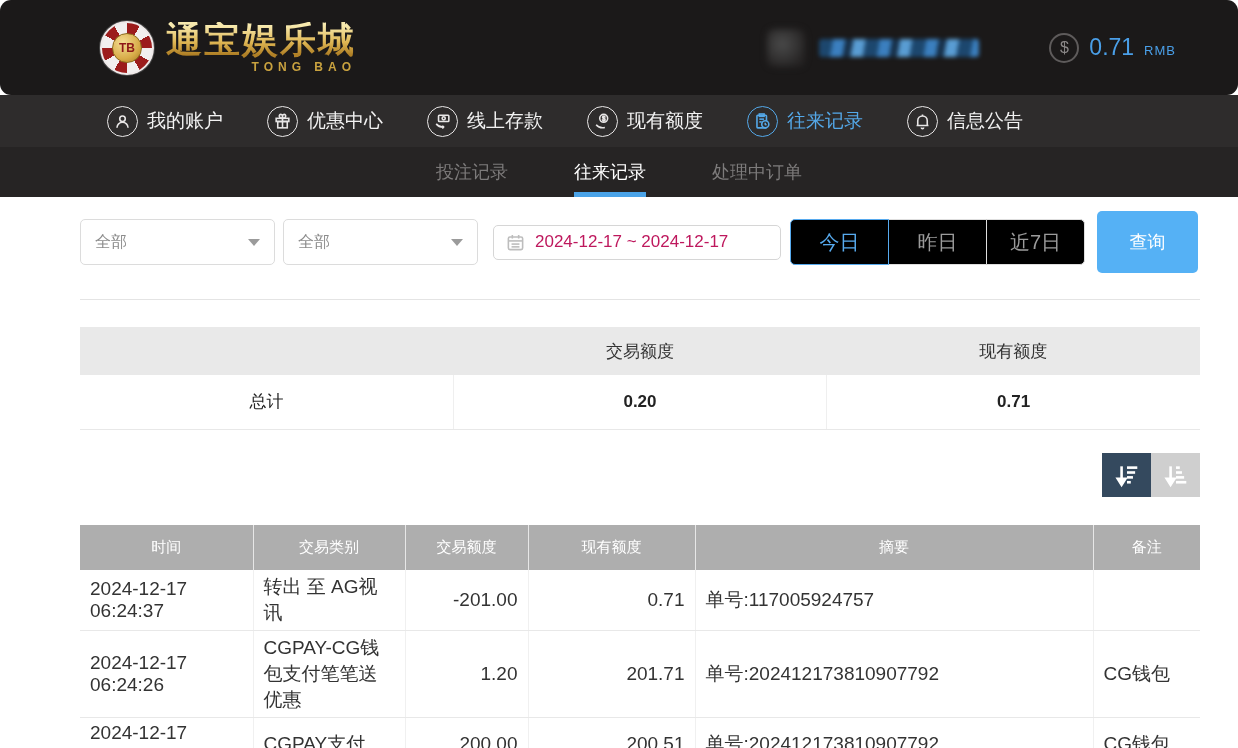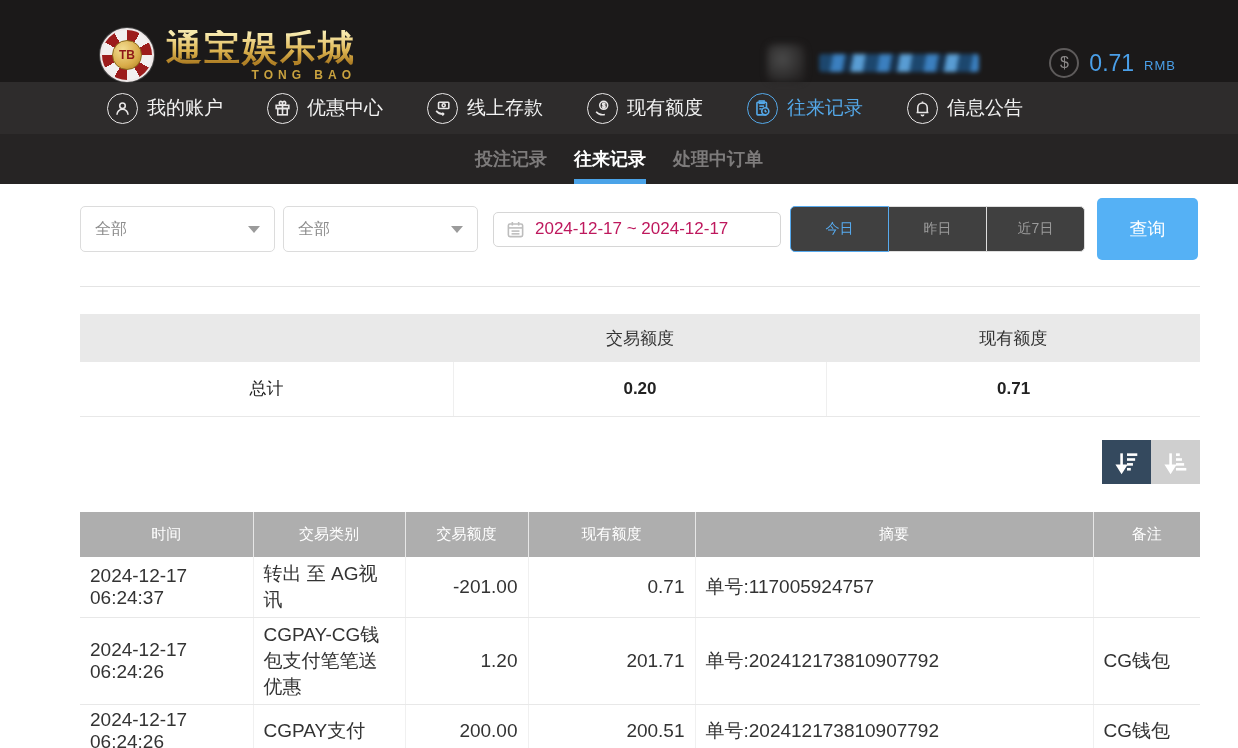--- a/index.html
+++ b/index.html
@@ -1,20 +1,20 @@
 <!DOCTYPE html>
 <html><head>
 <meta charset="utf-8">
 <style>
   * { margin:0; padding:0; box-sizing:border-box; }
   html,body { width:1238px; height:748px; overflow:hidden; background:#fff;
     font-family:"Liberation Sans","DejaVu Sans",sans-serif; }
 
   
-  .top-header { height:82px; background:#1b1919; display:flex; align-items:flex-end; }
+  .top-header { height:95px; background:#1b1919; display:flex; align-items:center;border-radius:11px; }
   .logo-wrap { display:flex; align-items:center; margin-left:100px; gap:12px; }
   .chip { width:54px; height:54px; border-radius:50%;
     background:repeating-conic-gradient(#9c1c1c 0 30deg,#f2efef 30deg 60deg);
     border:2px solid #efe9e9; display:flex; align-items:center; justify-content:center;
     box-shadow:0 0 0 1px #444; }
   .chip-inner { width:30px; height:30px; border-radius:50%;
     background:radial-gradient(circle at 35% 30%,#f3dd93,#d9ad4a 60%,#a9791f);
     border:1px solid #8a6a1d; display:flex; align-items:center; justify-content:center;
     font-size:12px; font-weight:bold; color:#8d1717; }
   .logo-text { display:flex; flex-direction:column; line-height:1; }
@@ -42,41 +42,41 @@
   .nav-item { display:flex; align-items:center; gap:9px; color:#f2f2f2; font-size:19px; cursor:pointer; }
   .nav-icon { width:31px; height:31px; border-radius:50%; border:1.5px solid #e8e6e6;
     display:flex; align-items:center; justify-content:center; }
   .nav-icon svg { stroke:#e8e6e6; }
   .nav-item.active { color:#54a8e8; }
   .nav-item.active .nav-icon { border-color:#54a8e8; }
   .nav-item.active .nav-icon svg { stroke:#54a8e8; }
 
   
   .sub-tabs { height:50px; background:#262424; display:flex; justify-content:center;
-    align-items:stretch; gap:27px;font-weight:bold; }
+    align-items:stretch; gap:66px; }
   .sub-tab { display:flex; align-items:center; font-size:18px; color:#7d7b7b;
     cursor:pointer; border-bottom:5px solid transparent; padding-top:5px; }
   .sub-tab.active { color:#fff; border-bottom-color:#4aa3e8; }
 
   
   .content { width:1120px; margin-left:80px; }
 
   .filter-row { margin-top:14px; display:flex; align-items:center; }
   .dropdown { width:195px; height:46px; border:1px solid #dcdcdc; border-radius:5px;
     display:flex; align-items:center; padding:0 14px; color:#8b8b8b; font-size:16px;
     background:#fff; cursor:pointer; }
   .dropdown + .dropdown { margin-left:8px; }
   .caret-down { margin-left:auto; width:0; height:0; border-left:6px solid transparent;
     border-right:6px solid transparent; border-top:7px solid #9b9b9b; }
   .date-field { width:288px; height:35px; border:1px solid #d6d6d6; border-radius:5px;
     display:flex; align-items:center; gap:10px; padding:0 12px; margin-left:15px;
     color:#be185d; font-size:17px; cursor:pointer; }
   .quick-group { display:flex; margin-left:9px; }
-  .quick-btn { width:99px; height:46px; background:#404040; border:1px solid #dedede;
-    margin-left:-1px; font-size:14px; color:#9b9b9b; display:flex; align-items:center;
+  .quick-btn { width:99px; height:46px; background:#000000; border:1px solid #dedede;
+    margin-left:-1px; font-size:20px; color:#9b9b9b; display:flex; align-items:center;
     justify-content:center; cursor:pointer; }
   .quick-btn:first-child { border-radius:5px 0 0 5px; margin-left:0; }
   .quick-btn:last-child { border-radius:0 5px 5px 0; }
   .quick-btn.active { border:1px solid #57aaee; color:#57aaee; z-index:1; }
   .search-btn { width:101px; height:62px; margin-left:12px; background:#55b1f5;
     border:none; border-radius:5px; color:#fff; font-size:18px; cursor:pointer; }
 
   .divider { border-top:1px solid #e4e4e4; margin-top:26px; }
 
   

